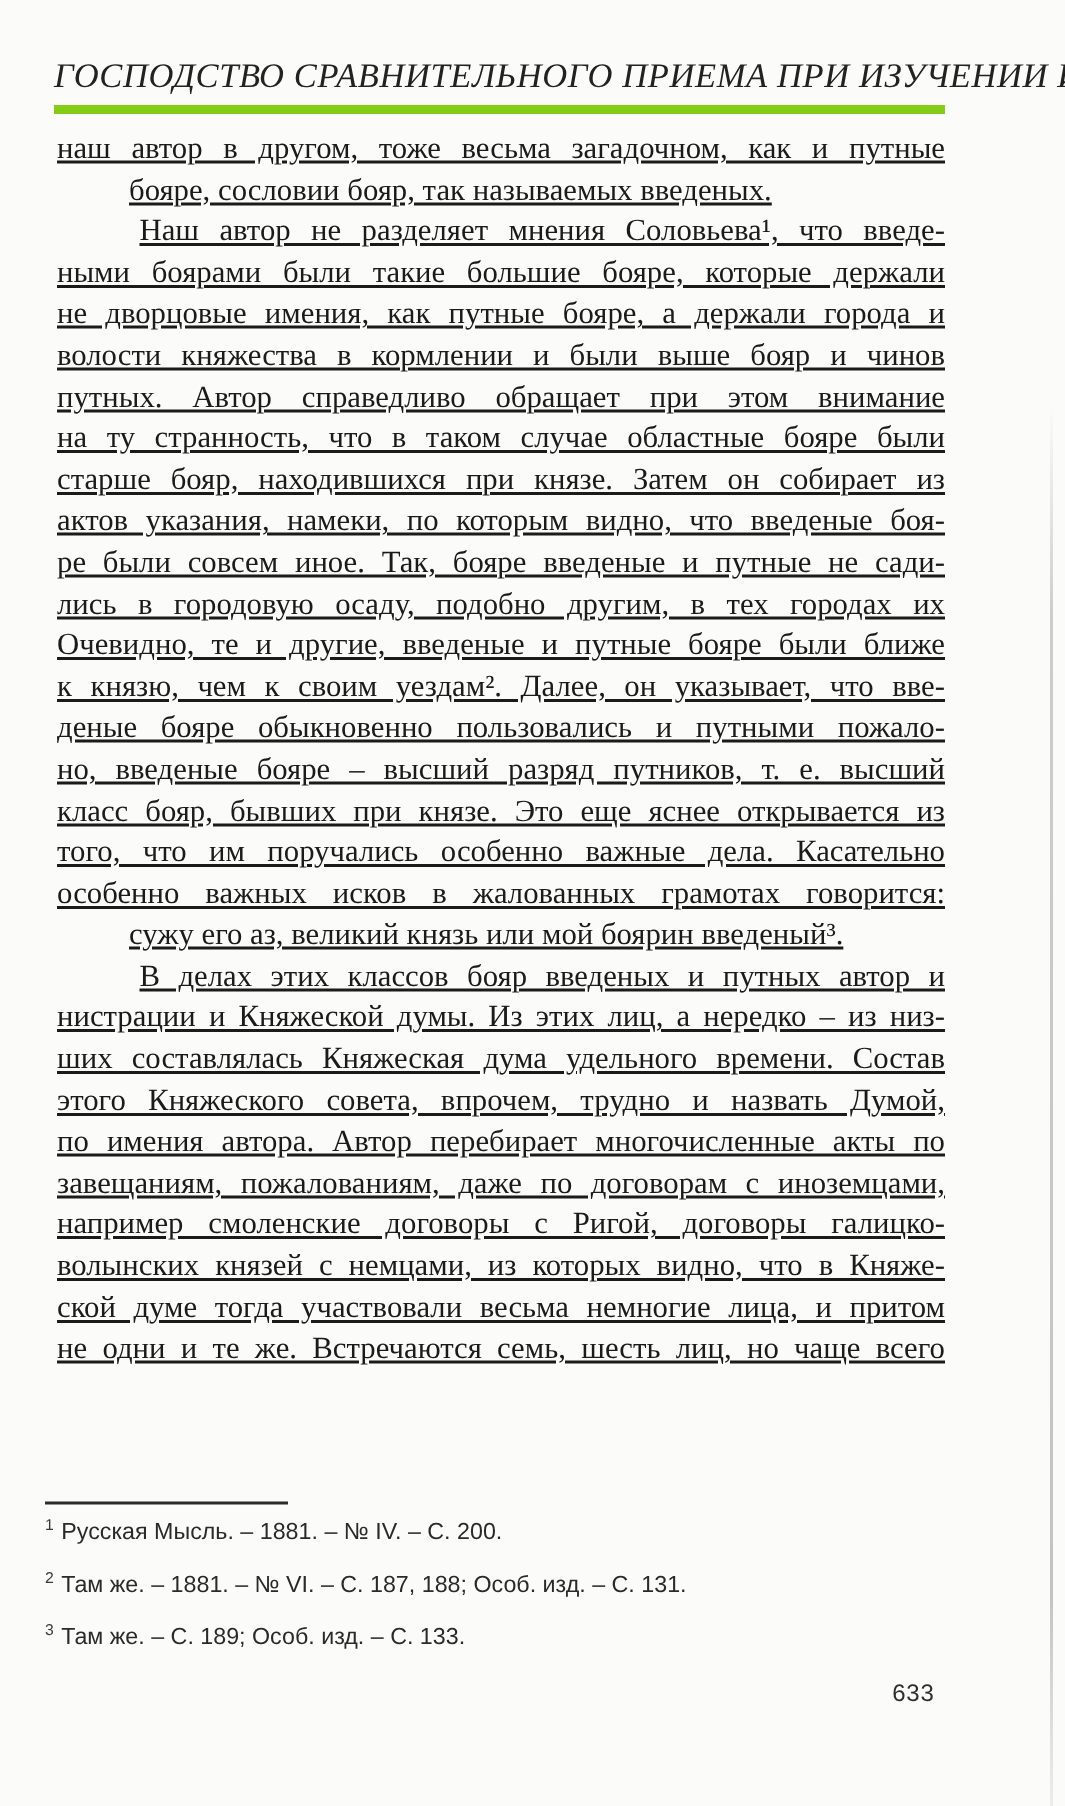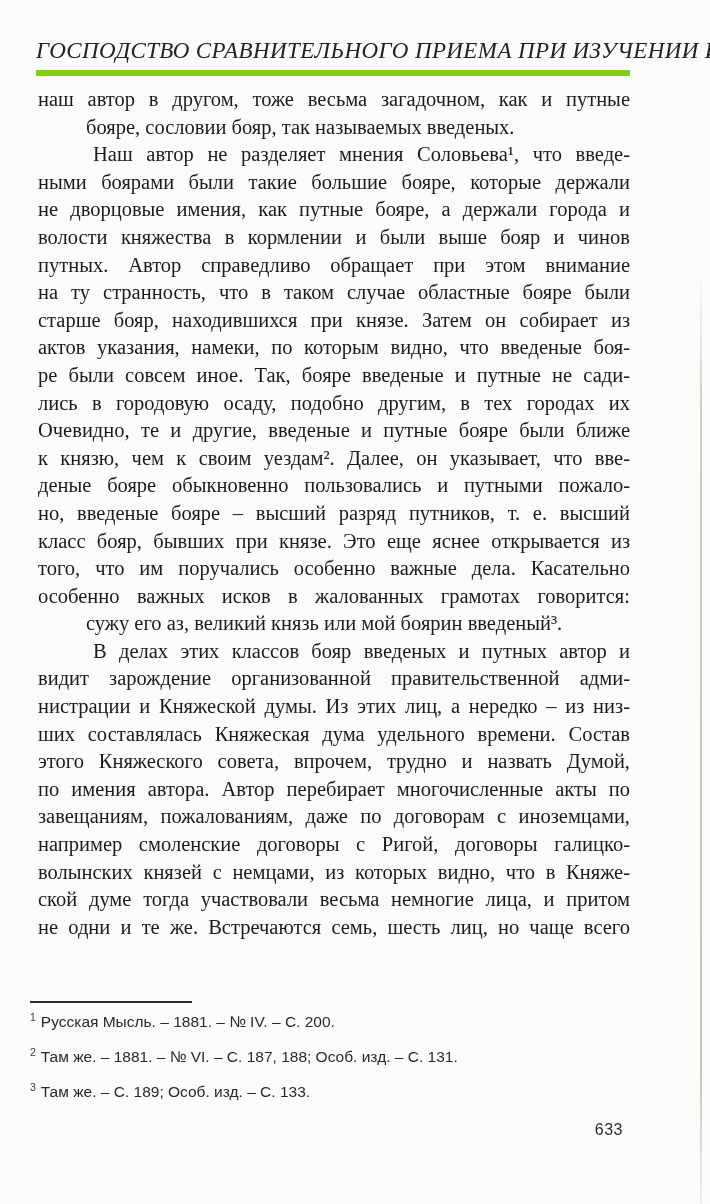--- a/index.html
+++ b/index.html
@@ -30,20 +30,21 @@
     border-bottom: 6px solid #84cc16;
     white-space: nowrap;
   }
 
   
   .body-text {
     position: absolute;
     left: 38px; top: 86px; width: 592px;
     font-size: 20.5px;
     color: #1b1b1b;
+    text-decoration: underline;
   }
   .text-line {
     height: 27.6px;
     line-height: 27.6px;
     text-align: justify;
     text-align-last: justify;
     overflow: hidden;
   }
   .text-line.first-indent { text-indent: 55px; }
   .text-line.last-short { text-align-last: left; margin-left: 48px; }
@@ -121,21 +122,20 @@
         <div class="text-line">к князю, чем к своим уездам². Далее, он указывает, что вве-</div>
         <div class="text-line">деные бояре обыкновенно пользовались и путными пожало-</div>
         <div class="text-line">но, введеные бояре – высший разряд путников, т. е. высший</div>
         <div class="text-line">класс бояр, бывших при князе. Это еще яснее открывается из</div>
         <div class="text-line">того, что им поручались особенно важные дела. Касательно</div>
         <div class="text-line">особенно важных исков в жалованных грамотах говорится:</div>
         <div class="text-line last-short">сужу его аз, великий князь или мой боярин введеный³.</div>
       </div>
       <div>
         <div class="text-line first-indent">В делах этих классов бояр введеных и путных автор и</div>
-        <div class="text-line">видит зарождение организованной правительственной адми-</div>
         <div class="text-line">нистрации и Княжеской думы. Из этих лиц, а нередко – из низ-</div>
         <div class="text-line">ших составлялась Княжеская дума удельного времени. Состав</div>
         <div class="text-line">этого Княжеского совета, впрочем, трудно и назвать Думой,</div>
         <div class="text-line">по имения автора. Автор перебирает многочисленные акты по</div>
         <div class="text-line">завещаниям, пожалованиям, даже по договорам с иноземцами,</div>
         <div class="text-line">например смоленские договоры с Ригой, договоры галицко-</div>
         <div class="text-line">волынских князей с немцами, из которых видно, что в Княже-</div>
         <div class="text-line">ской думе тогда участвовали весьма немногие лица, и притом</div>
         <div class="text-line">не одни и те же. Встречаются семь, шесть лиц, но чаще всего</div>
       </div>

